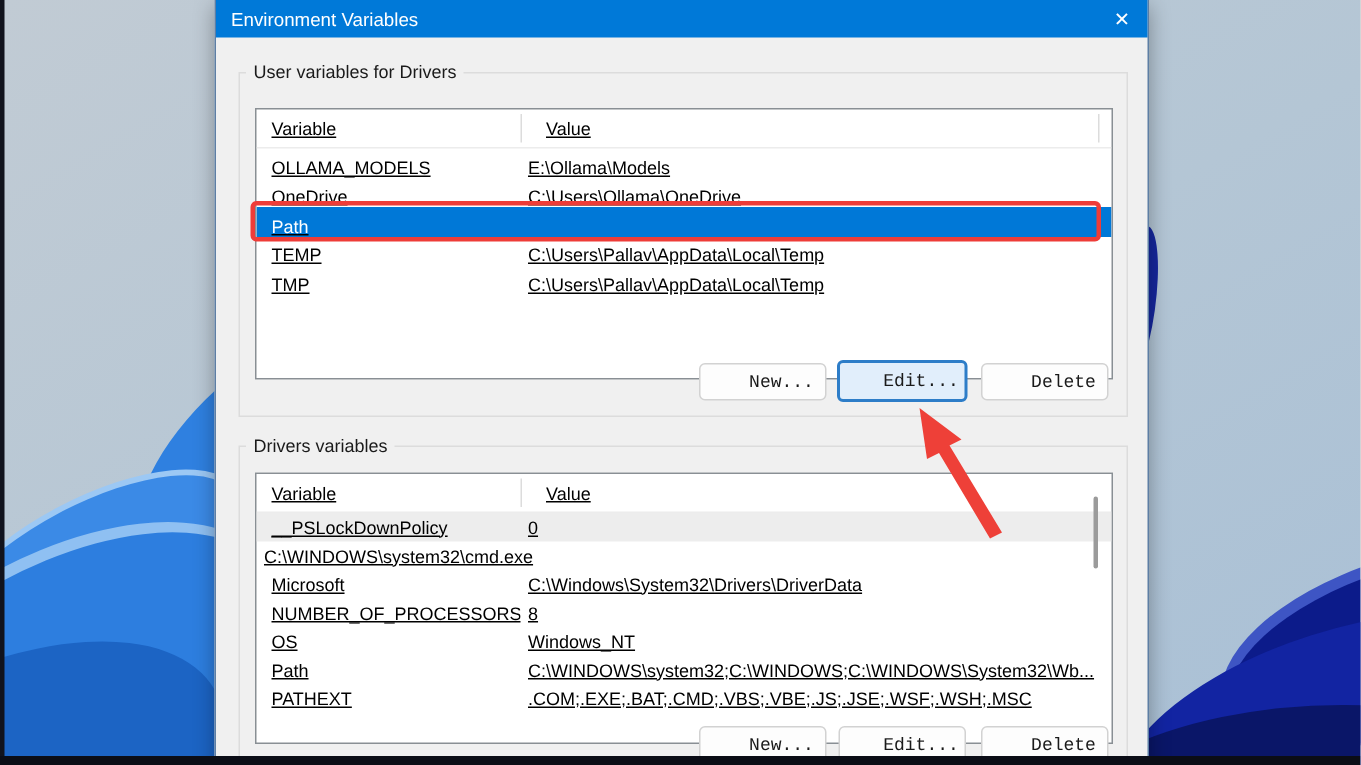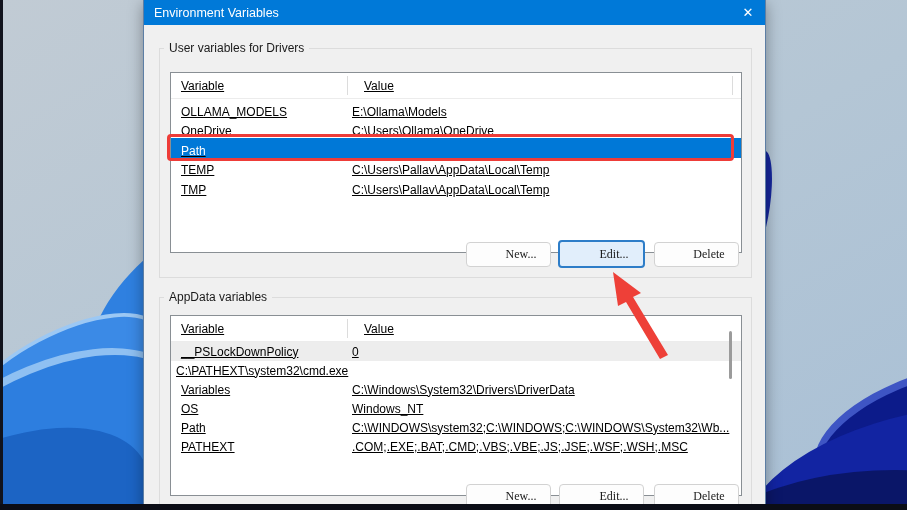--- a/index.html
+++ b/index.html
@@ -46,21 +46,21 @@
   .cvar { width:176px; padding-left:10px; white-space:nowrap; overflow:hidden; }
   .cval { flex:1; padding-left:5px; white-space:nowrap; overflow:hidden; }
   .trow.selected { background:#0078d7; color:#fff; }
   .trow.shaded { background:#ededed; }
 
   
   .scroll-thumb { position:absolute; right:9px; top:15px; width:3px; height:48px; background:#9b9b9b; border-radius:2px; }
 
   
   .btn { position:absolute; width:85px; height:25px; background:#fdfdfd; border:1px solid #d2d2d2;
-         border-radius:4px; font-size:12px; color:#1a1a1a; font-family:Liberation Serif, serif;padding-left:25px; }
+         border-radius:4px; font-size:12px; color:#1a1a1a; font-family:Liberation Mono, monospace;padding-left:25px; }
   .btn-focus { width:87px; height:28px; background:#e1eefb; border:2px solid #2d7dc8; }
   .row1 { top:242px; }
   .btn-new1 { left:322px; }
   .btn-edit1 { left:414px; top:240px; }
   .btn-del1 { left:510px; }
   .row2 { top:484px; }
   .btn-new2 { left:322px; }
   .btn-edit2 { left:415px; }
   .btn-del2 { left:510px; }
 
@@ -142,39 +142,43 @@
         <span class="cval">C:\Users\Pallav\AppData\Local\Temp</span>
       </div>
     </div>
 
     <div class="ann-box"></div>
 
     <button class="btn row1 btn-new1">New...</button>
     <button class="btn btn-focus btn-edit1">Edit...</button>
     <button class="btn row1 btn-del1">Delete</button>
 
-    <span class="gb-label gb-label-system">AppData variables</span>
+    <span class="gb-label gb-label-system">Drivers variables</span>
     <div class="groupbox gb-system"></div>
 
     <div class="table table-system">
       <div class="thead">
         <span class="hcol-var">Variable</span>
         <span class="hcol-val">Value</span>
         <span class="hdr-div"></span>
       </div>
       <div class="trow shaded">
         <span class="cvar">__PSLockDownPolicy</span>
         <span class="cval">0</span>
       </div>
       <div class="trow">
-        <span class="cval">C:\PATHEXT\system32\cmd.exe</span>
-      </div>
-      <div class="trow">
-        <span class="cvar">Variables</span>
+        <span class="cval">C:\WINDOWS\system32\cmd.exe</span>
+      </div>
+      <div class="trow">
+        <span class="cvar">Microsoft</span>
         <span class="cval">C:\Windows\System32\Drivers\DriverData</span>
+      </div>
+      <div class="trow">
+        <span class="cvar">NUMBER_OF_PROCESSORS</span>
+        <span class="cval">8</span>
       </div>
       <div class="trow">
         <span class="cvar">OS</span>
         <span class="cval">Windows_NT</span>
       </div>
       <div class="trow">
         <span class="cvar">Path</span>
         <span class="cval">C:\WINDOWS\system32;C:\WINDOWS;C:\WINDOWS\System32\Wb...</span>
       </div>
       <div class="trow">

